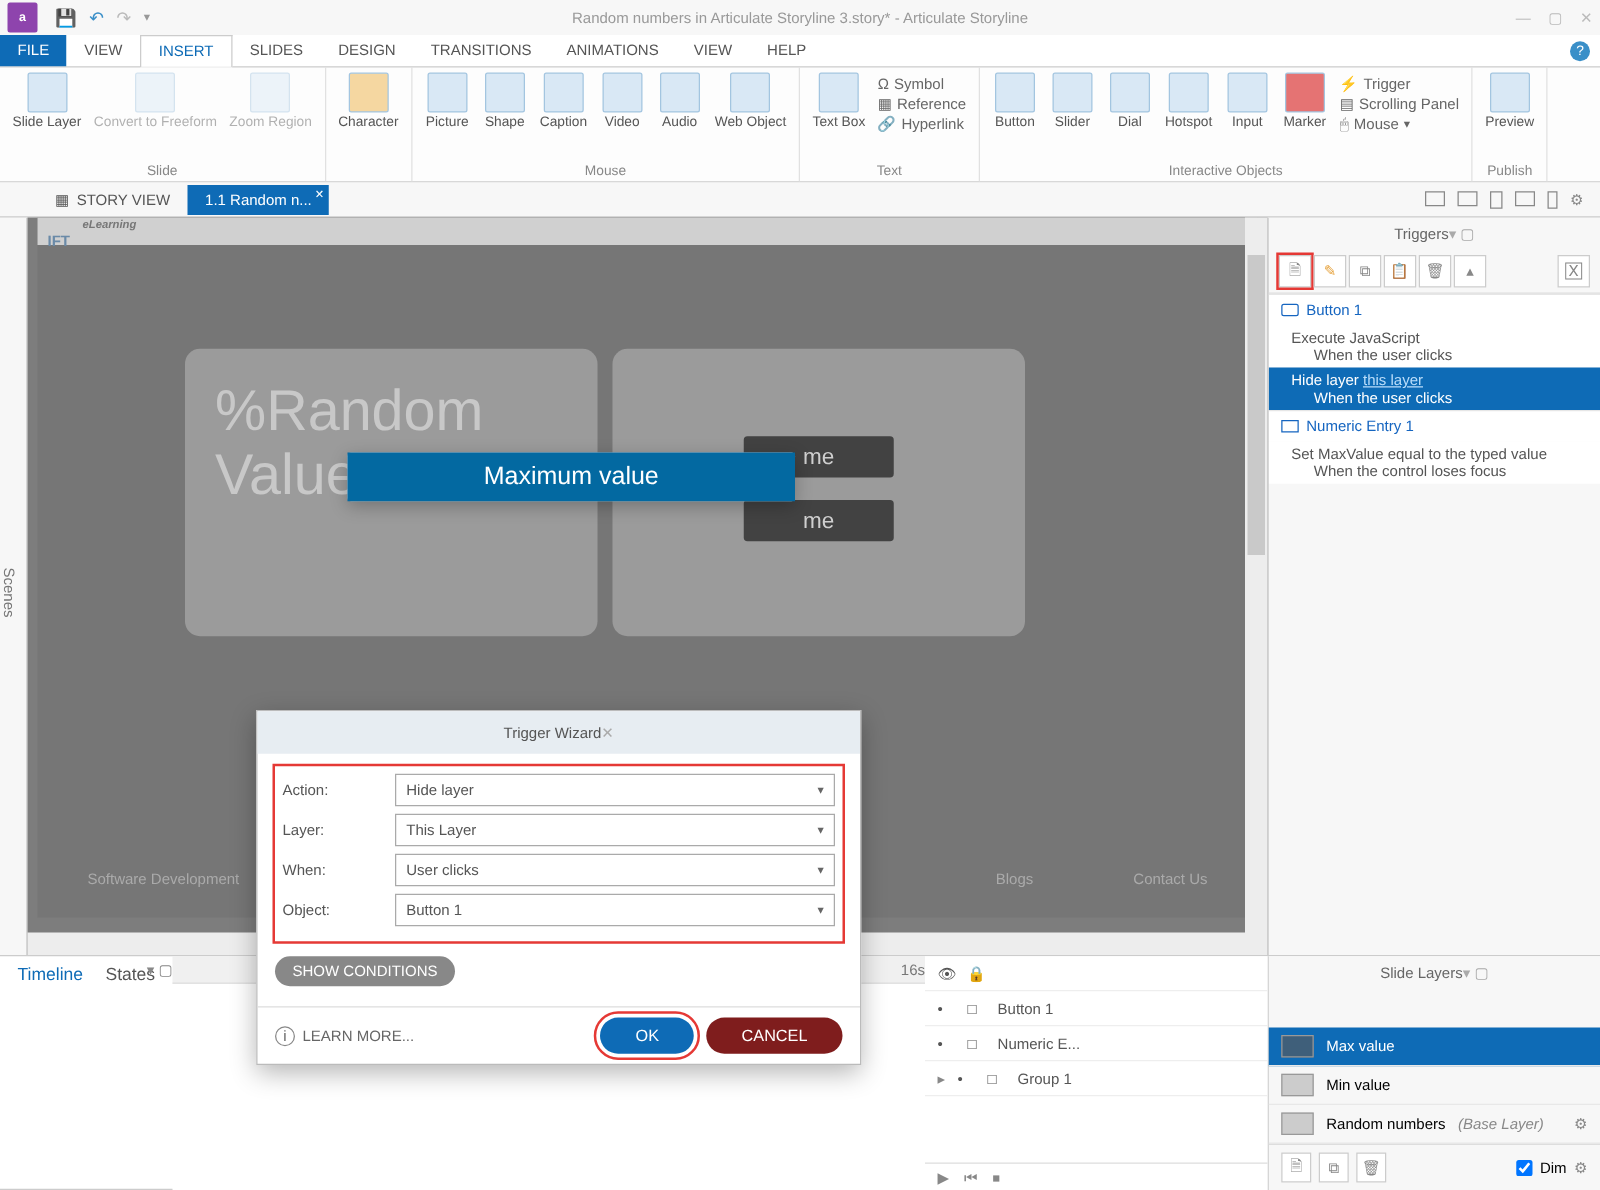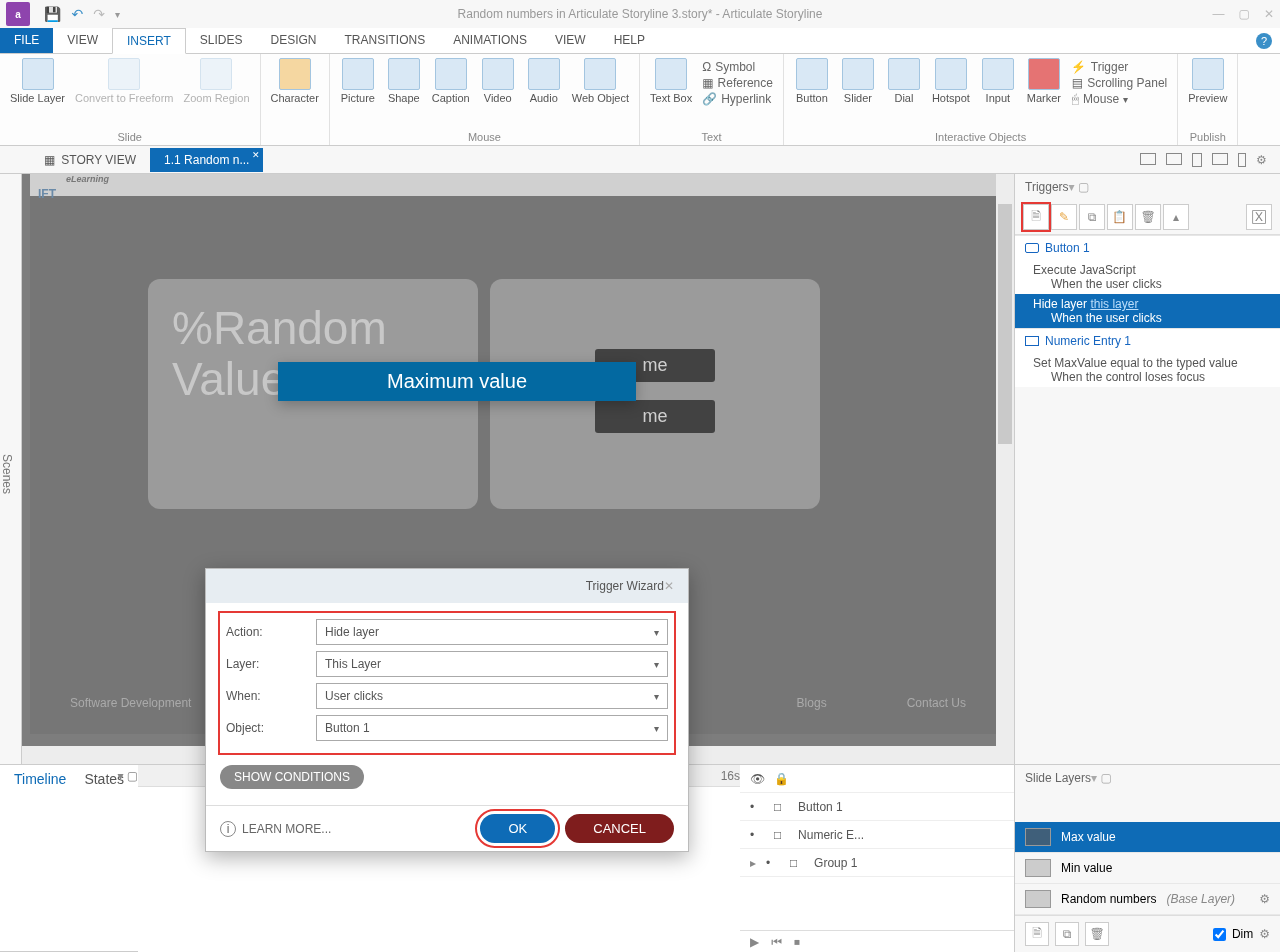--- a/index.html
+++ b/index.html
@@ -39,21 +39,21 @@
 .card{position:absolute;background:#9b9b9b;border-radius:12px}
 .card1{left:118px;top:105px;width:330px;height:230px}
 .card2{left:460px;top:105px;width:330px;height:230px}
 .bigtxt{color:#c8c8c8;font-size:46px;padding:24px}
 .sbtn{background:#424242;color:#cfcfcf;border-radius:3px;padding:6px 20px;font-size:18px;margin:18px auto;display:block;width:120px;text-align:center}
 .footer{position:absolute;bottom:24px;left:0;right:0;color:#aaa;display:flex;justify-content:space-between;padding:0 40px}
 .scrollv{position:absolute;right:0;top:0;bottom:0;width:18px;background:#ededed}
 .scrollv .thumb{width:14px;height:240px;background:#c9c9c9;margin:30px auto}
 .scrollh{position:absolute;bottom:0;left:0;right:18px;height:18px;background:#ededed}
 .rightpanel{width:266px;background:#f7f7f7;border-left:1px solid #ccc;display:flex;flex-direction:column}
-.panhdr{padding:6px 10px;color:#666;font-size:14px;display:flex;justify-content:flex-start;align-items:center}
+.panhdr{padding:6px 10px;color:#666;font-size:14px;display:flex;justify-content:center;align-items:center}
 .toolrow{display:flex;gap:2px;padding:4px 8px;border-bottom:1px solid #ddd}
 .toolrow .tb{width:26px;height:26px;border:1px solid #ccc;background:#fff;display:flex;align-items:center;justify-content:center;color:#888}
 .toolrow .hl{outline:2px solid #e53935}
 .trglist{flex:1;overflow:auto}
 .trghdr{padding:5px 10px;display:flex;align-items:center;gap:6px;color:#1565c0;background:#fff;border-top:1px solid #e6e6e6}
 .trgitem{padding:3px 10px 3px 18px;font-size:12px;color:#555;background:#fff}
 .trgitem.sel{background:#0e6bb6;color:#fff}
 .trgitem.sel a{color:#bbdefb;text-decoration:underline}
 .trgitem .sub{padding-left:18px;display:block}
 .bottompane{height:188px;border-top:1px solid #ccc;display:flex}
@@ -75,21 +75,21 @@
 .lyrfooter{padding:6px 10px;display:flex;gap:6px;align-items:center;border-top:1px solid #ddd}
 .lyrfooter .tb{width:24px;height:24px;border:1px solid #ccc;background:#fff;display:flex;align-items:center;justify-content:center;color:#888;font-size:12px}
 
 .maxlayer{position:absolute;left:278px;top:362px;width:358px;background:#cfdde7;border-radius:3px;box-shadow:0 4px 14px rgba(0,0,0,.25)}
 .maxlayer .hdr{background:#0369a1;color:#fff;text-align:center;padding:8px;font-size:20px}
 .maxlayer .body{padding:22px 0 14px;display:flex;flex-direction:column;align-items:center}
 .maxlayer input{width:180px;height:38px;border:1px solid #555;background:#fff}
 .maxlayer .submit{background:#1c1c1c;color:#fff;padding:8px 26px;font-size:18px;border-radius:3px;margin-top:20px;outline:4px solid #e53935;outline-offset:3px}
 
 .wizard{position:absolute;left:205px;top:568px;width:484px;background:#fff;border:1px solid #bbb;box-shadow:0 6px 20px rgba(0,0,0,.3)}
-.wizard .whdr{background:#e7edf2;padding:10px 14px;color:#555;font-size:14px;display:flex;justify-content:flex-end}
+.wizard .whdr{background:#e7edf2;padding:10px 14px;color:#555;font-size:14px;display:flex;justify-content:center}
 .wizard .wbody{padding:10px 14px 6px}
 .wrow{display:flex;align-items:center;margin-bottom:6px}
 .wrow label{width:90px;color:#555}
 .wrow .sel{flex:1;border:1px solid #aaa;padding:5px 8px;display:flex;justify-content:space-between;align-items:center;color:#555}
 .wgroup{outline:2px solid #e53935;padding:6px;margin-bottom:8px}
 .wfoot{padding:8px 14px;display:flex;justify-content:space-between;align-items:center;border-top:1px solid #ddd}
 .wfoot .learn{color:#666;display:flex;align-items:center;gap:6px}
 .wfoot .btns{display:flex;gap:10px}
 .wbtn{border-radius:16px;padding:7px 28px;font-size:13px;color:#fff}
 .ok{background:#0e6bb6;outline:2px solid #e53935;outline-offset:3px}

